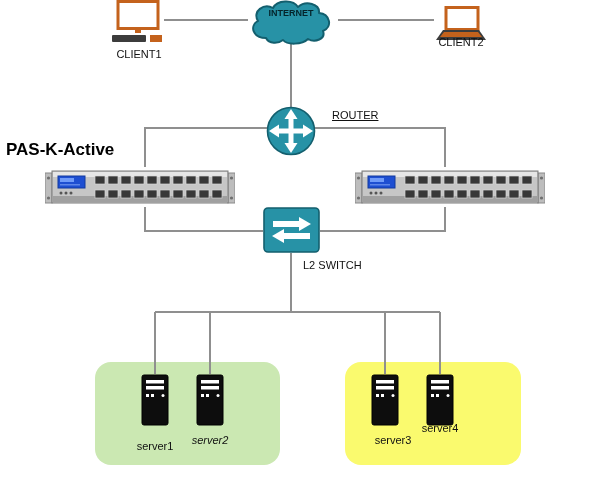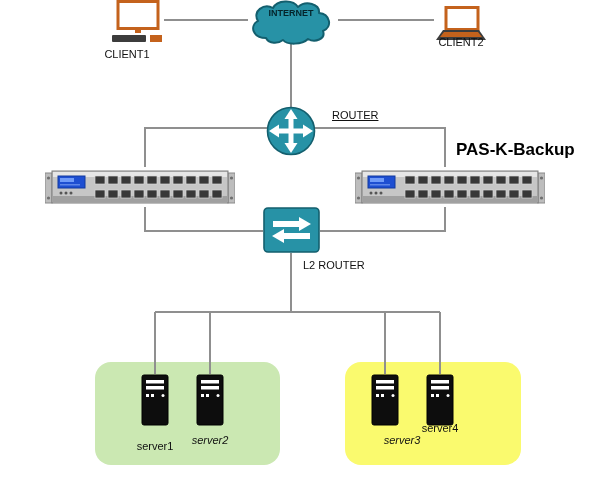--- a/index.html
+++ b/index.html
@@ -103,21 +103,21 @@
     <path d="M385 312 V374"></path>
     <path d="M440 312 V374"></path>
   </svg>
 
   <svg class="node" style="left:110px;top:0px;" width="56" height="46" viewBox="0 0 56 46">
     <rect x="8" y="1.5" width="40" height="27" class="orange-frame"></rect>
     <rect x="25" y="28" width="6" height="5" class="orange-solid"></rect>
     <rect x="2" y="35" width="34" height="7" rx="1" class="dark-solid"></rect>
     <rect x="40" y="35" width="12" height="7" class="orange-solid"></rect>
   </svg>
-  <div class="lbl" style="left:92px;top:48px;width:70px;">CLIENT1</div>
+  <div class="lbl" style="left:104px;top:48px;width:70px;">CLIENT1</div>
 
   <svg class="node" style="left:246px;top:0px;" width="92" height="46" viewBox="0 0 92 46">
     <path class="teal-shape" stroke-width="2" stroke-linejoin="round" d="M 20 38 C 7 38 3 26 12 21 C 6 11 18 3 27 8 C 31 0 47 -1 52 7 C 60 0 74 4 73 13 C 84 14 87 27 77 31 C 80 39 69 43 62 39 C 56 45 41 45 37 40 C 32 44 23 44 20 38 Z"></path>
     <text x="45" y="16" text-anchor="middle" font-size="9" font-weight="bold" fill="#04232a">INTERNET</text>
   </svg>
 
   <svg class="node" style="left:432px;top:6px;" width="56" height="40" viewBox="0 0 56 40">
     <rect x="14" y="1.5" width="32" height="22" class="orange-frame"></rect>
     <polygon points="4,34 54,34 47,24 11,24" class="dark-solid"></polygon>
     <polygon points="8,31 50,31 46,26 12,26" class="orange-solid"></polygon>
@@ -130,51 +130,51 @@
       <rect x="23.5" y="12" width="5" height="28"></rect>
       <polygon points="26,4 19.5,14 32.5,14"></polygon>
       <polygon points="26,48 19.5,38 32.5,38"></polygon>
       <rect x="12" y="23.5" width="28" height="5"></rect>
       <polygon points="4,26 14,19.5 14,32.5"></polygon>
       <polygon points="48,26 38,19.5 38,32.5"></polygon>
     </g>
   </svg>
   <div class="lbl" style="left:332px;top:109px;text-decoration:underline;">ROUTER</div>
 
-  <div class="lbl-big" style="left:456px;top:140px;">PAS-K-Backup</div>
+  <div class="lbl-big" style="left:6px;top:140px;">PAS-K-Active</div>
 
   <svg class="node" style="left:45px;top:167px;" width="190" height="40" viewBox="0 0 190 40">
     <use href="#appliance-symbol"></use>
   </svg>
   <svg class="node" style="left:355px;top:167px;" width="190" height="40" viewBox="0 0 190 40">
     <use href="#appliance-symbol"></use>
   </svg>
 
   <svg class="node" style="left:263px;top:207px;" width="57" height="46" viewBox="0 0 57 46">
     <rect x="1" y="1" width="55" height="44" rx="4" class="teal-shape" stroke-width="1.6"></rect>
     <g fill="#ffffff">
       <rect x="10" y="14" width="26" height="6"></rect>
       <polygon points="36,10 36,24 48,17"></polygon>
       <rect x="21" y="26" width="26" height="6"></rect>
       <polygon points="21,22 21,36 9,29"></polygon>
     </g>
   </svg>
-  <div class="lbl" style="left:303px;top:259px;">L2 ROUTER</div>
+  <div class="lbl" style="left:303px;top:259px;">L2 SWITCH</div>
 
   <svg class="node" style="left:140px;top:374px;" width="30" height="52" viewBox="0 0 30 52">
       <use href="#server-symbol"></use>
     </svg>
   <svg class="node" style="left:195px;top:374px;" width="30" height="52" viewBox="0 0 30 52">
       <use href="#server-symbol"></use>
     </svg>
   <svg class="node" style="left:370px;top:374px;" width="30" height="52" viewBox="0 0 30 52">
       <use href="#server-symbol"></use>
     </svg>
   <svg class="node" style="left:425px;top:374px;" width="30" height="52" viewBox="0 0 30 52">
       <use href="#server-symbol"></use>
     </svg>
 
   <div class="lbl" style="left:125px;top:440px;width:60px;">server1</div>
   <div class="lbl" style="left:180px;top:434px;width:60px;font-style:italic;">server2</div>
-  <div class="lbl" style="left:372px;top:434px;width:60px;font-style:italic;">server3</div>
+  <div class="lbl" style="left:363px;top:434px;width:60px;">server3</div>
   <div class="lbl" style="left:410px;top:422px;width:60px;">server4</div>
 
 </div>
 
 </body></html>

